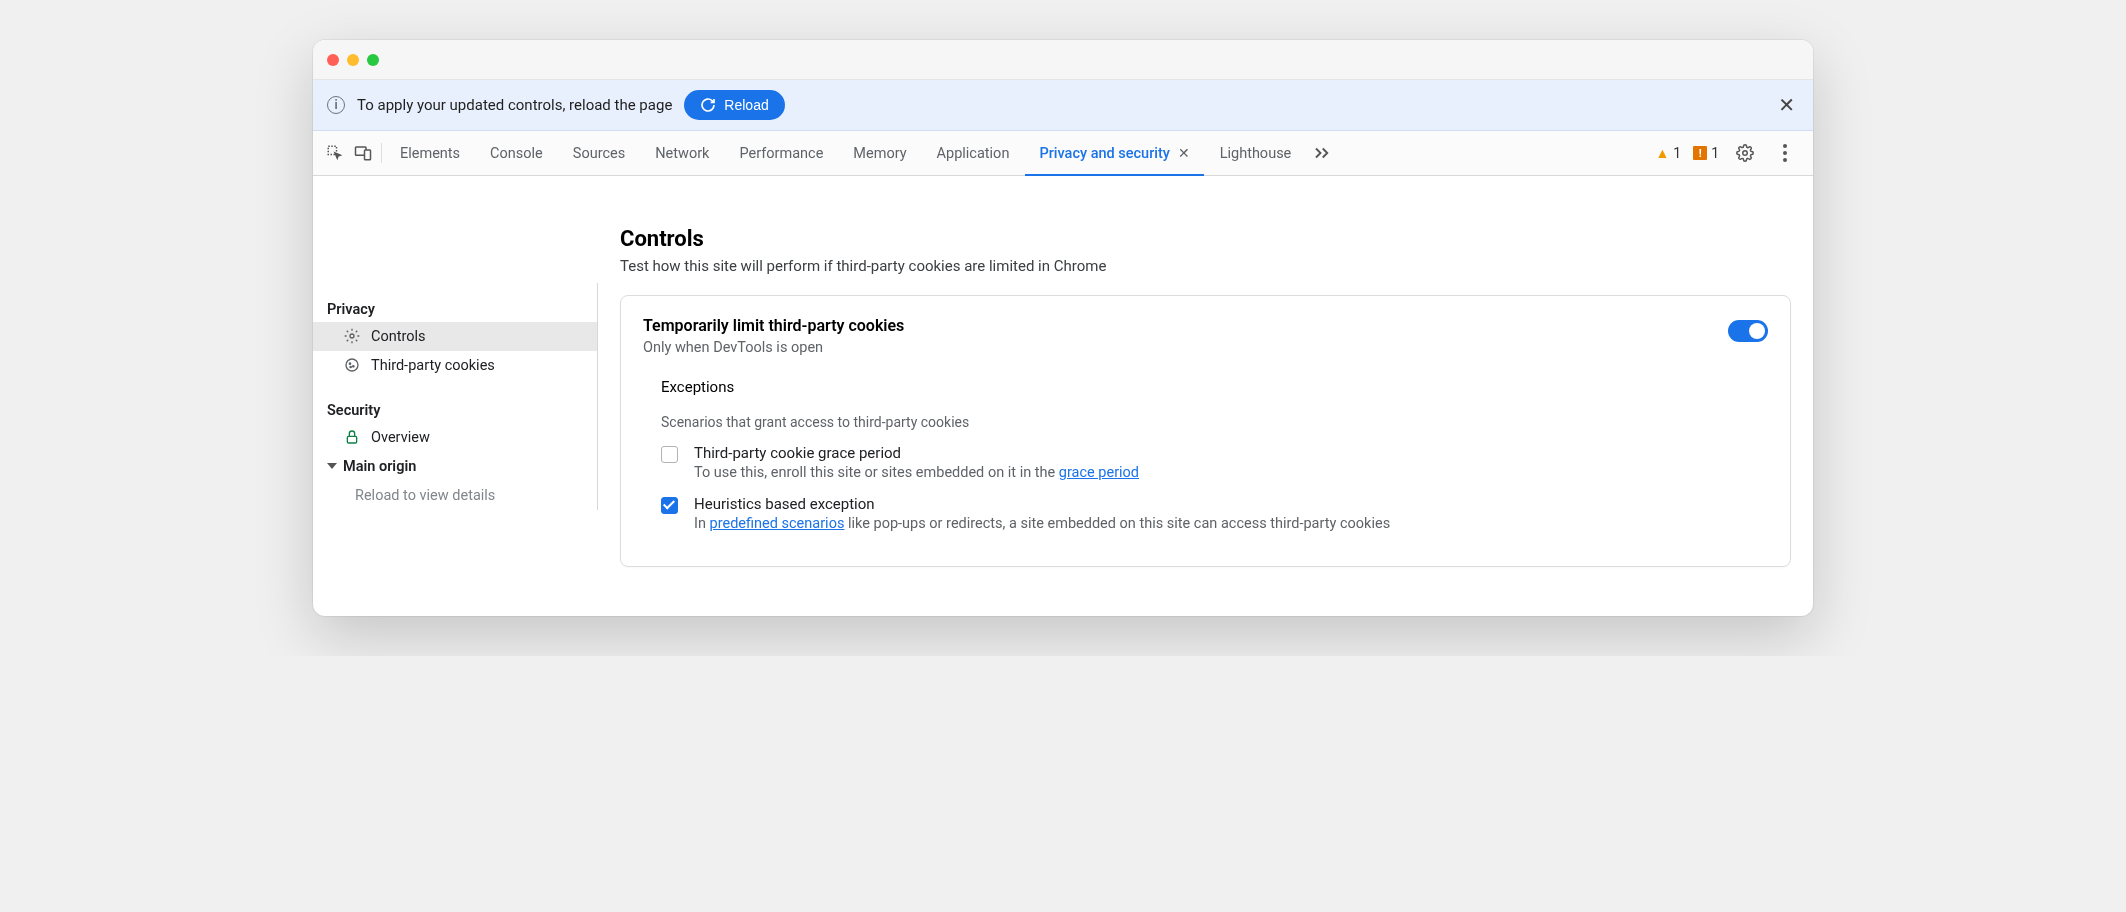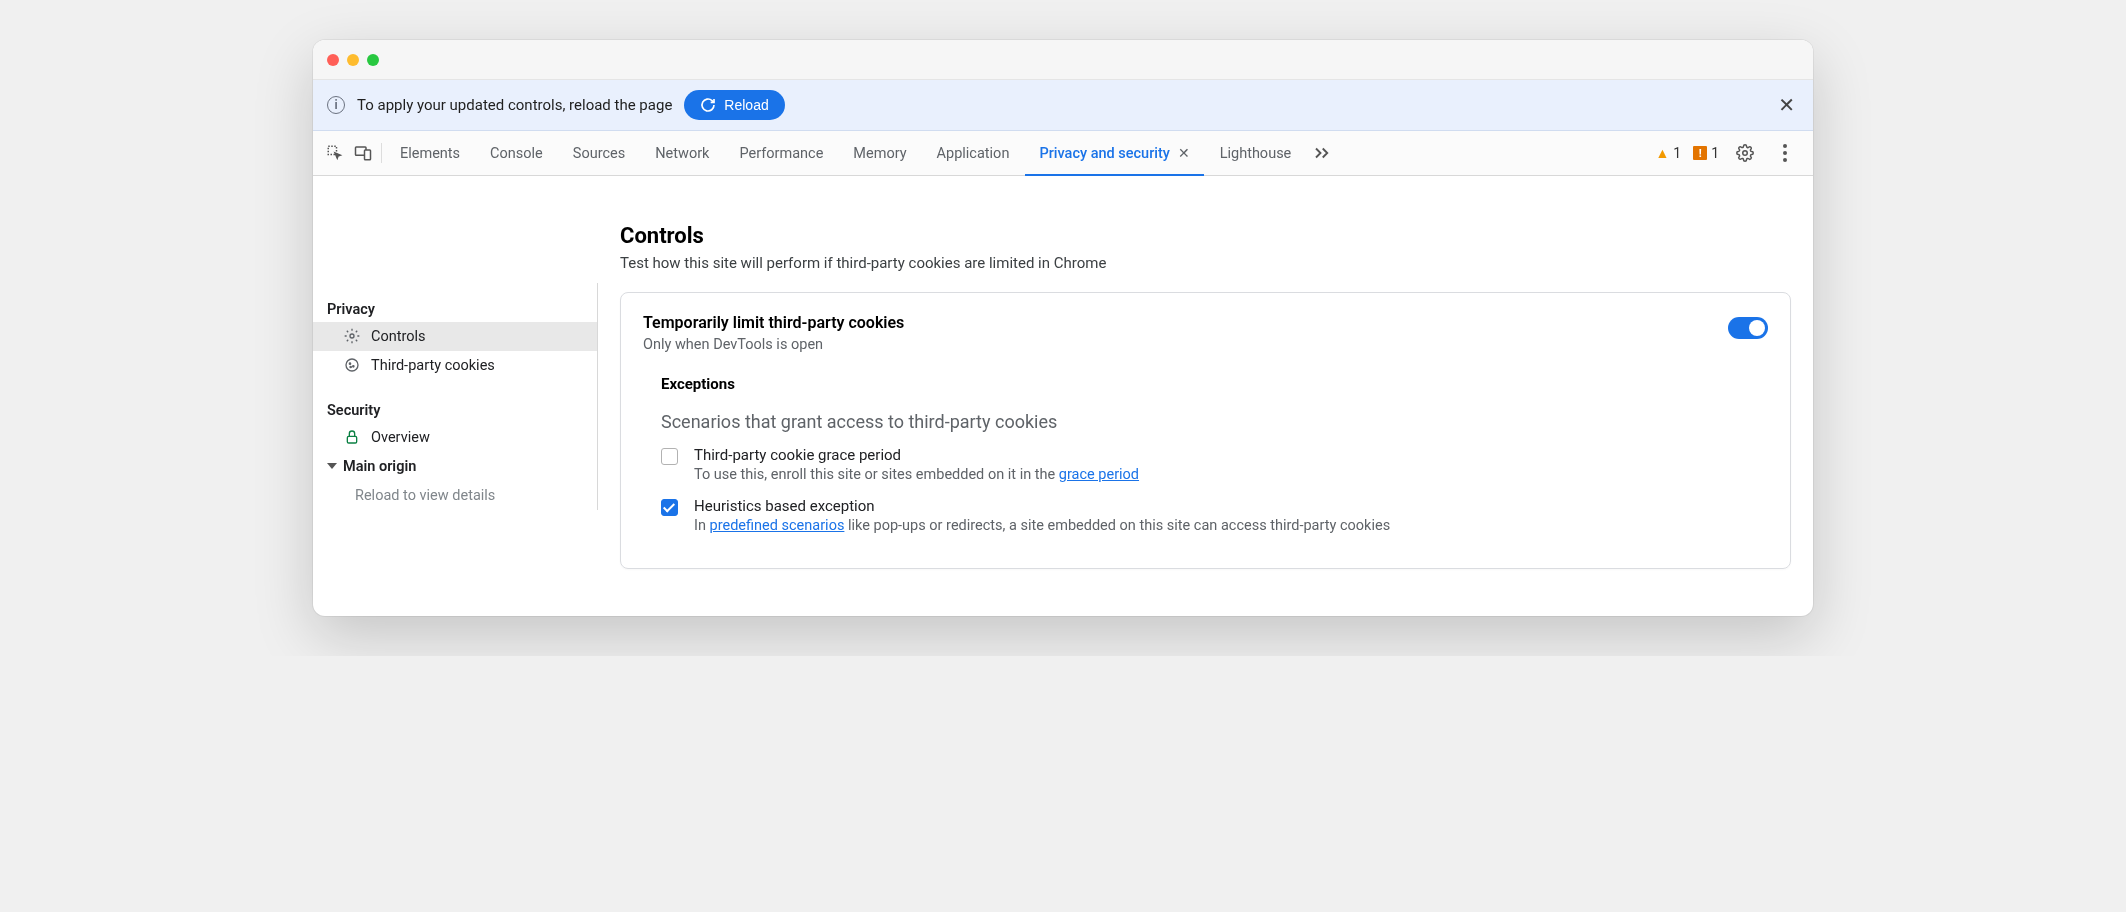--- a/index.html
+++ b/index.html
@@ -258,26 +258,26 @@
 }
 .toggle .knob {
   width: 16px; height: 16px; background: #fff; border-radius: 50%;
   position: absolute; right: 3px; top: 3px;
 }
 .exceptions {
   margin-top: 22px;
   padding-left: 18px;
 }
 .exc-heading {
-  font-weight: 700;
+  font-weight: 400;
   font-size: 15px;
   margin-bottom: 18px;
 }
 .exc-sub {
-  font-size: 18px;
+  font-size: 14px;
   color: #5f6368;
   margin-bottom: 14px;
 }
 .check-row {
   display: flex;
   gap: 16px;
   margin-bottom: 14px;
 }
 .cbox {
   width: 17px; height: 17px;

